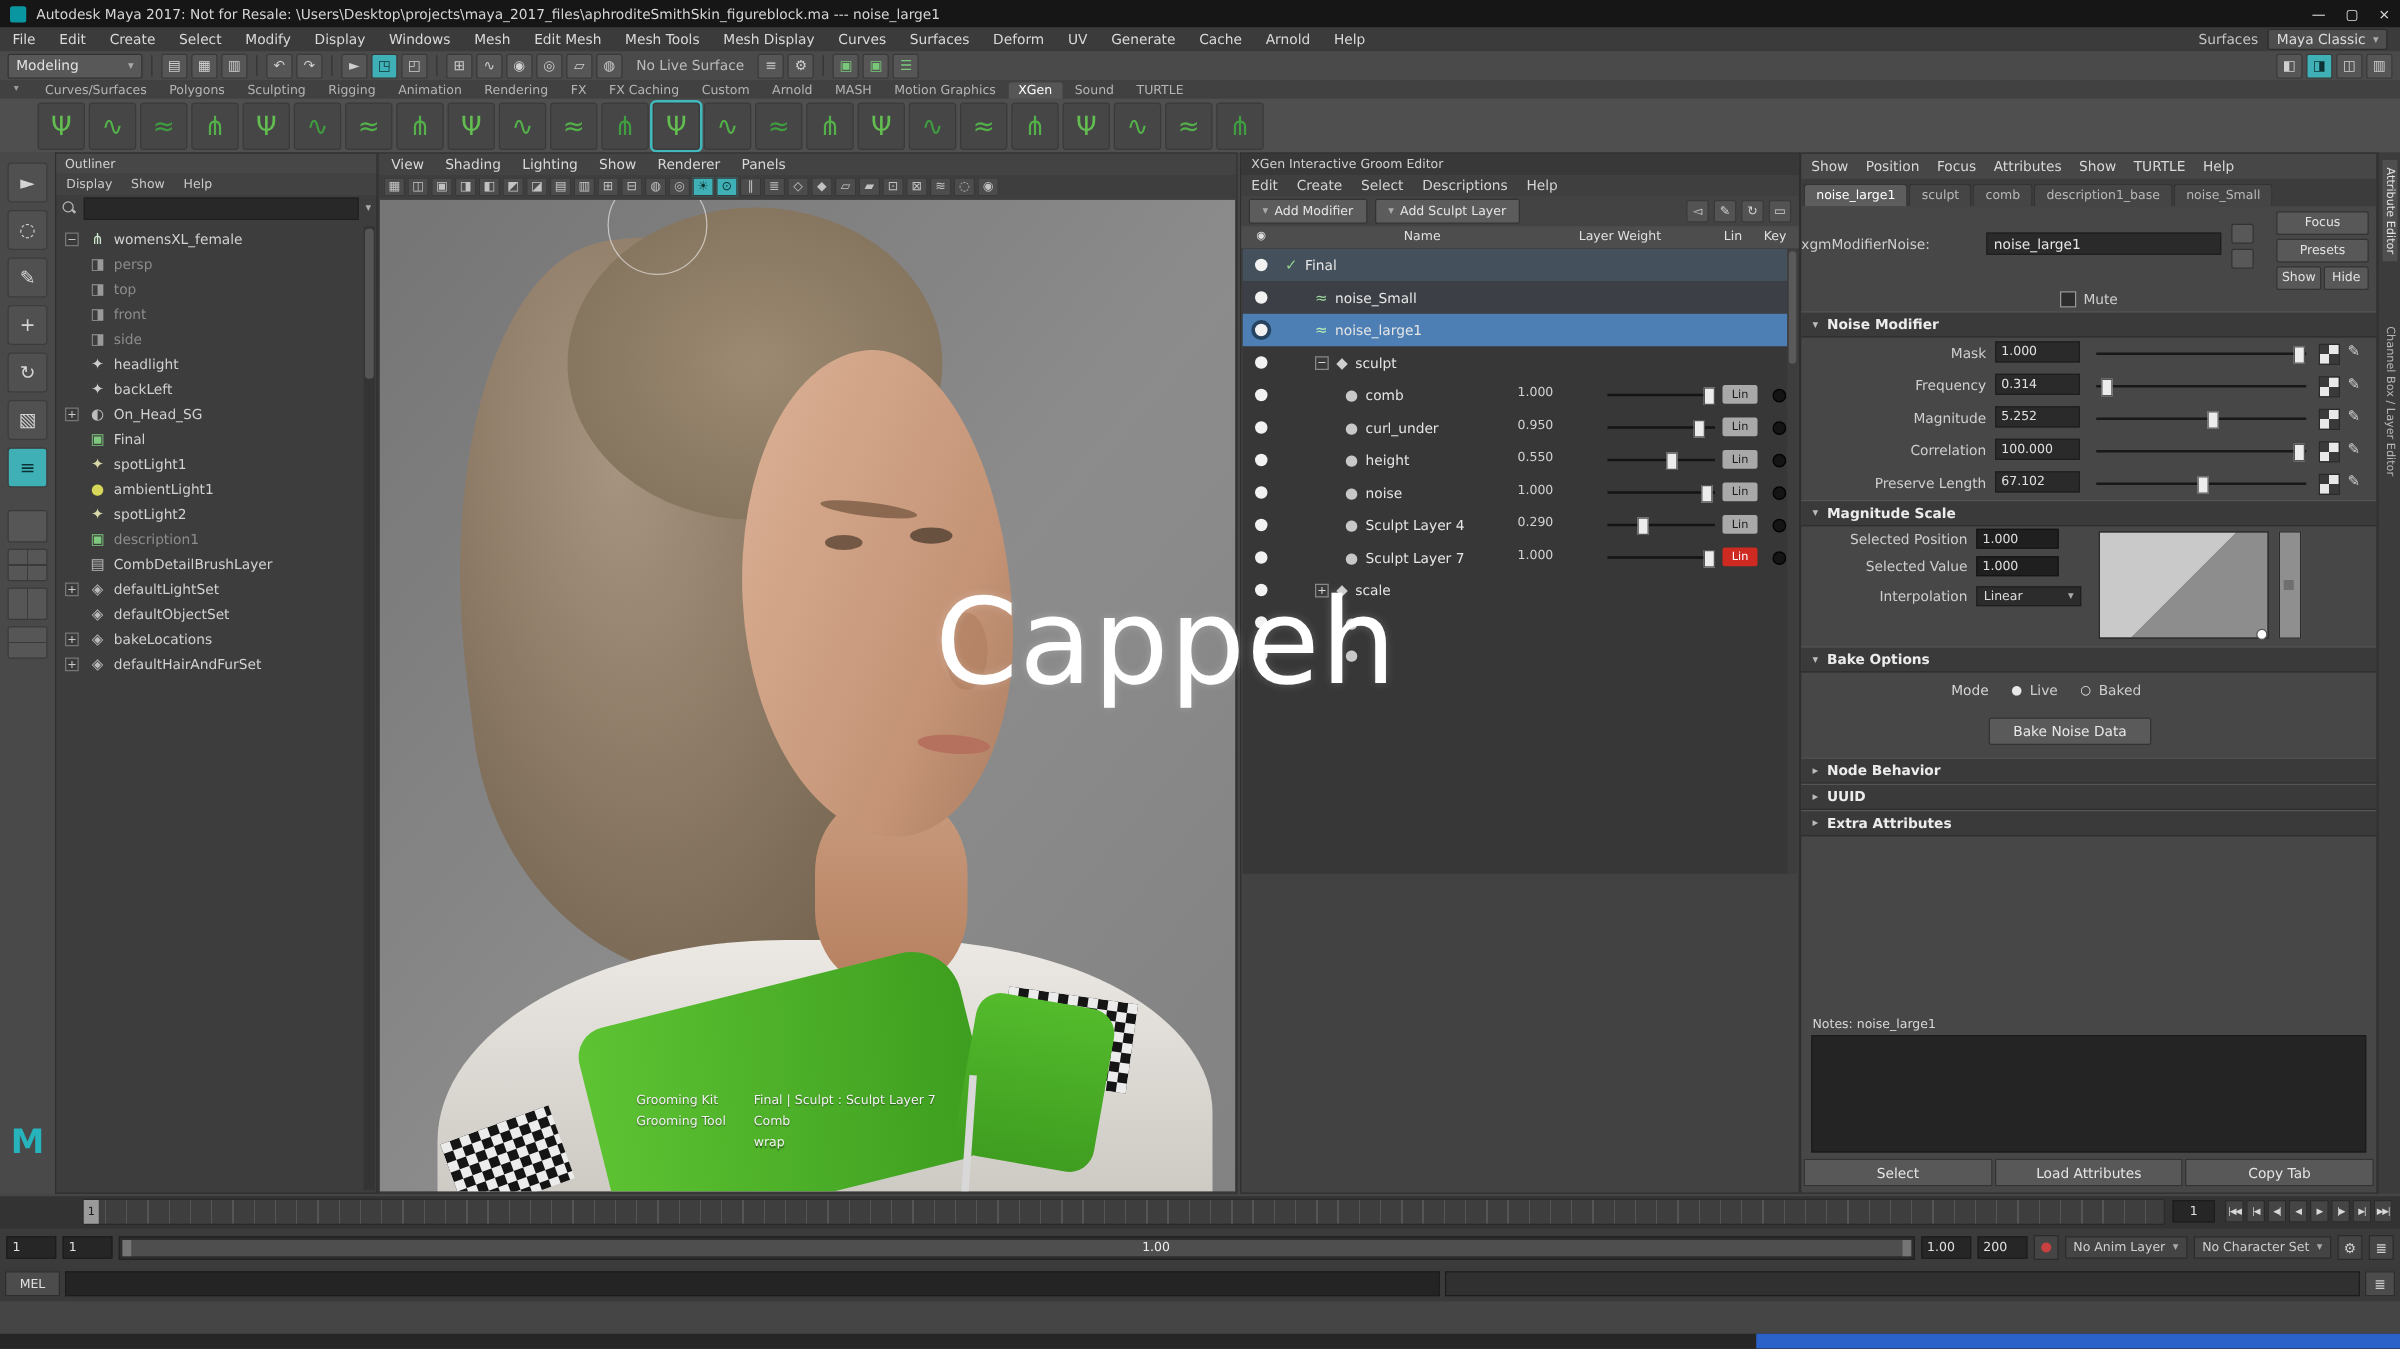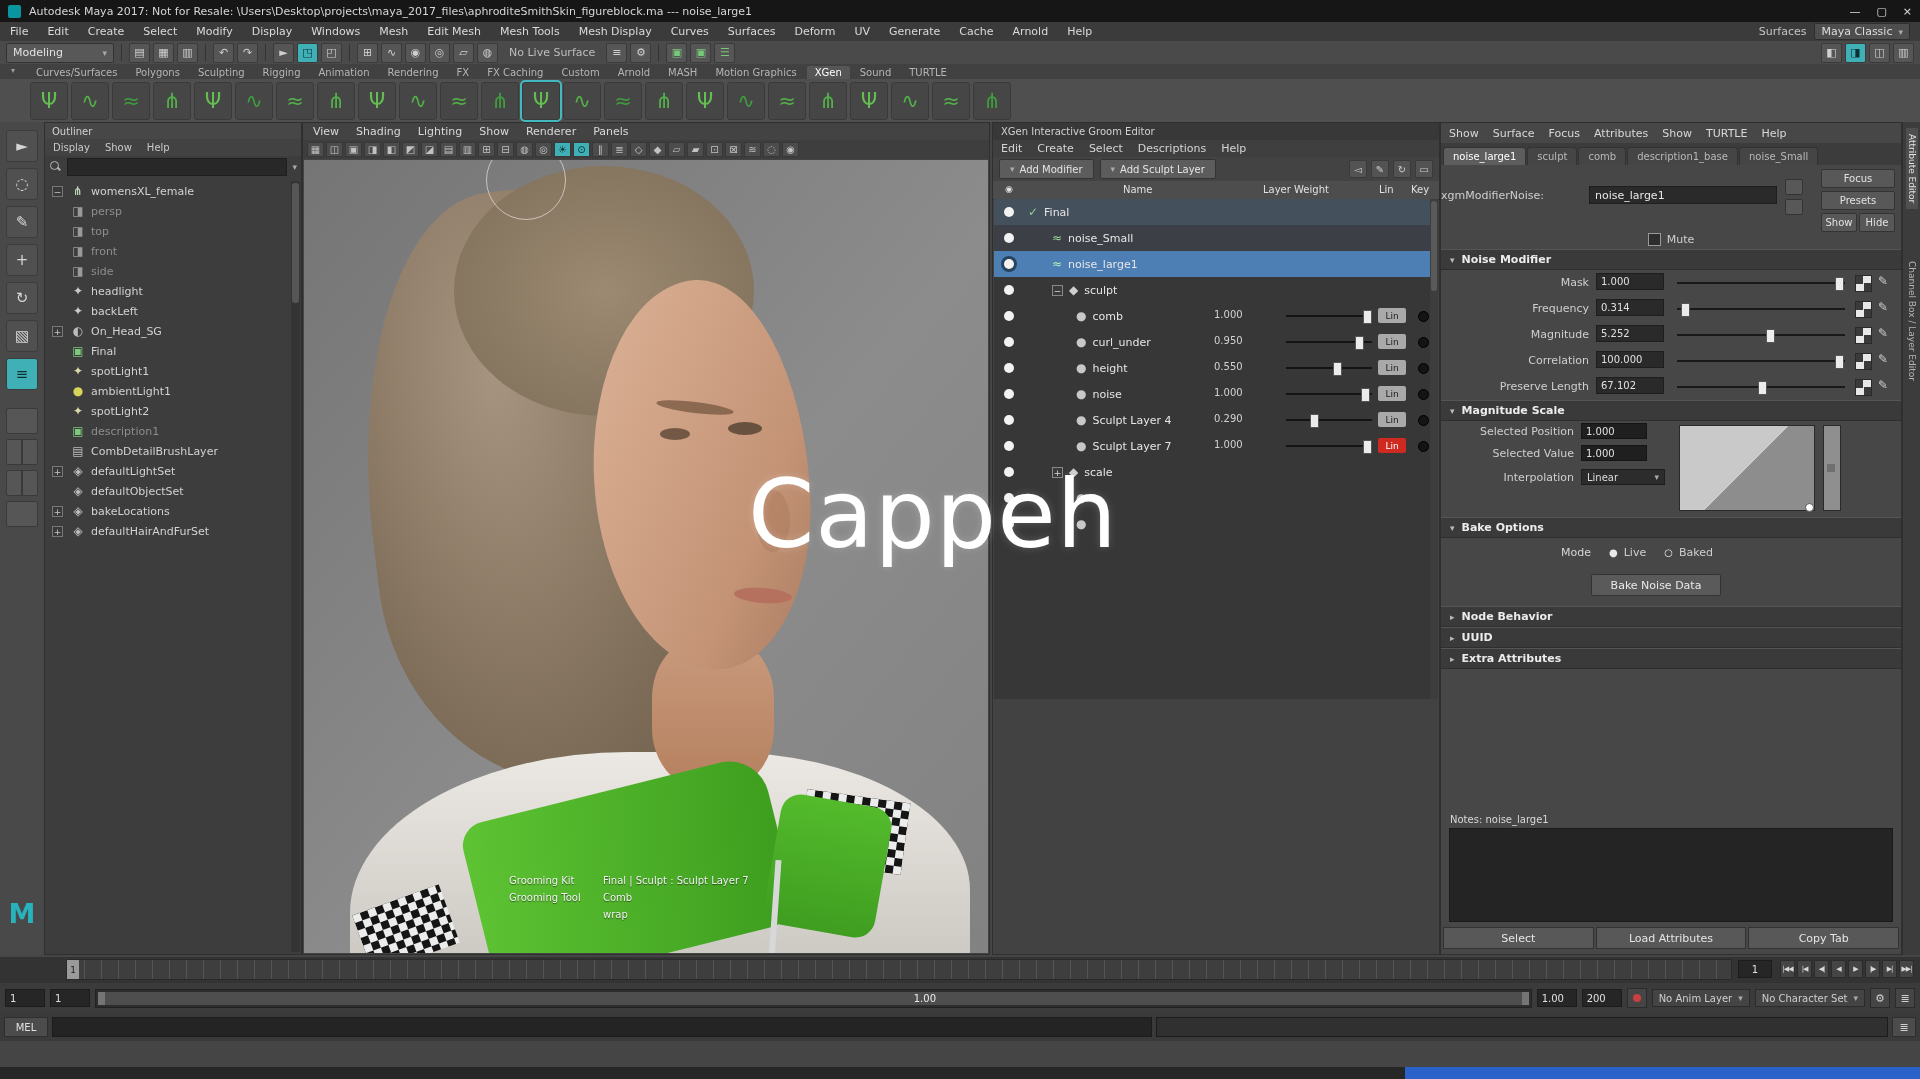--- a/index.html
+++ b/index.html
@@ -882,21 +882,21 @@
       </div>
     <div class="g-scroll">
         <i></i>
       </div>
   </div>
 
   <div class="attr">
     <div class="a-menus">
 
     <span>Show</span>
-        <span>Surface</span>
+        <span>Position</span>
         <span>Focus</span>
         <span>Attributes</span>
         <span>Show</span>
         <span>TURTLE</span>
         <span>Help</span>
       </div>
     <div class="a-tabs">
 
     <span class="a-tab on">noise_large1</span>
         <span class="a-tab">sculpt</span>

